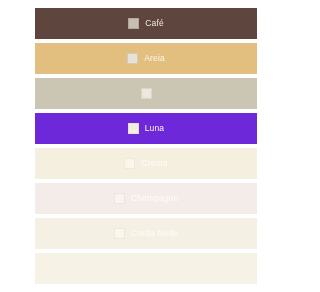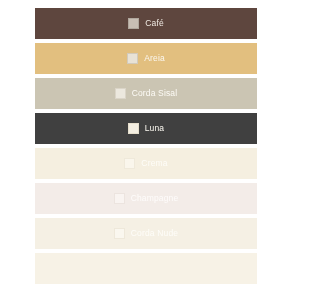--- a/index.html
+++ b/index.html
@@ -72,25 +72,24 @@
   <div class="swatch-row" style="background: rgb(226, 191, 127);">
     <div class="row-inner">
       <span class="chip" style="background: rgb(232, 226, 214); border: 1px solid rgb(210, 202, 187);"></span>
       <span class="row-label" style="color: rgb(251, 247, 239);">Areia</span>
     </div>
   </div>
 
   <div class="swatch-row" style="background: rgb(203, 197, 179);">
     <div class="row-inner">
       <span class="chip" style="background: rgb(236, 232, 222); border: 1px solid rgb(219, 213, 200);"></span>
-      <span class="row-label" style="color: rgb(253, 251, 246);">Corda Sisal</span>
     </div>
   </div>
 
-  <div class="swatch-row" style="background: #404040;">
+  <div class="swatch-row" style="background: #6d28d9;">
     <div class="row-inner">
       <span class="chip" style="background: rgb(243, 238, 225); border: 1px solid rgb(230, 223, 205);"></span>
       <span class="row-label" style="color: rgb(253, 250, 242);">Luna</span>
     </div>
   </div>
 
   <div class="swatch-row" style="background: rgb(245, 239, 224);">
     <div class="row-inner">
       <span class="chip" style="background: rgb(250, 246, 236); border: 1px solid rgb(239, 233, 218);"></span>
       <span class="row-label" style="color: rgb(254, 253, 248);">Crema</span>

